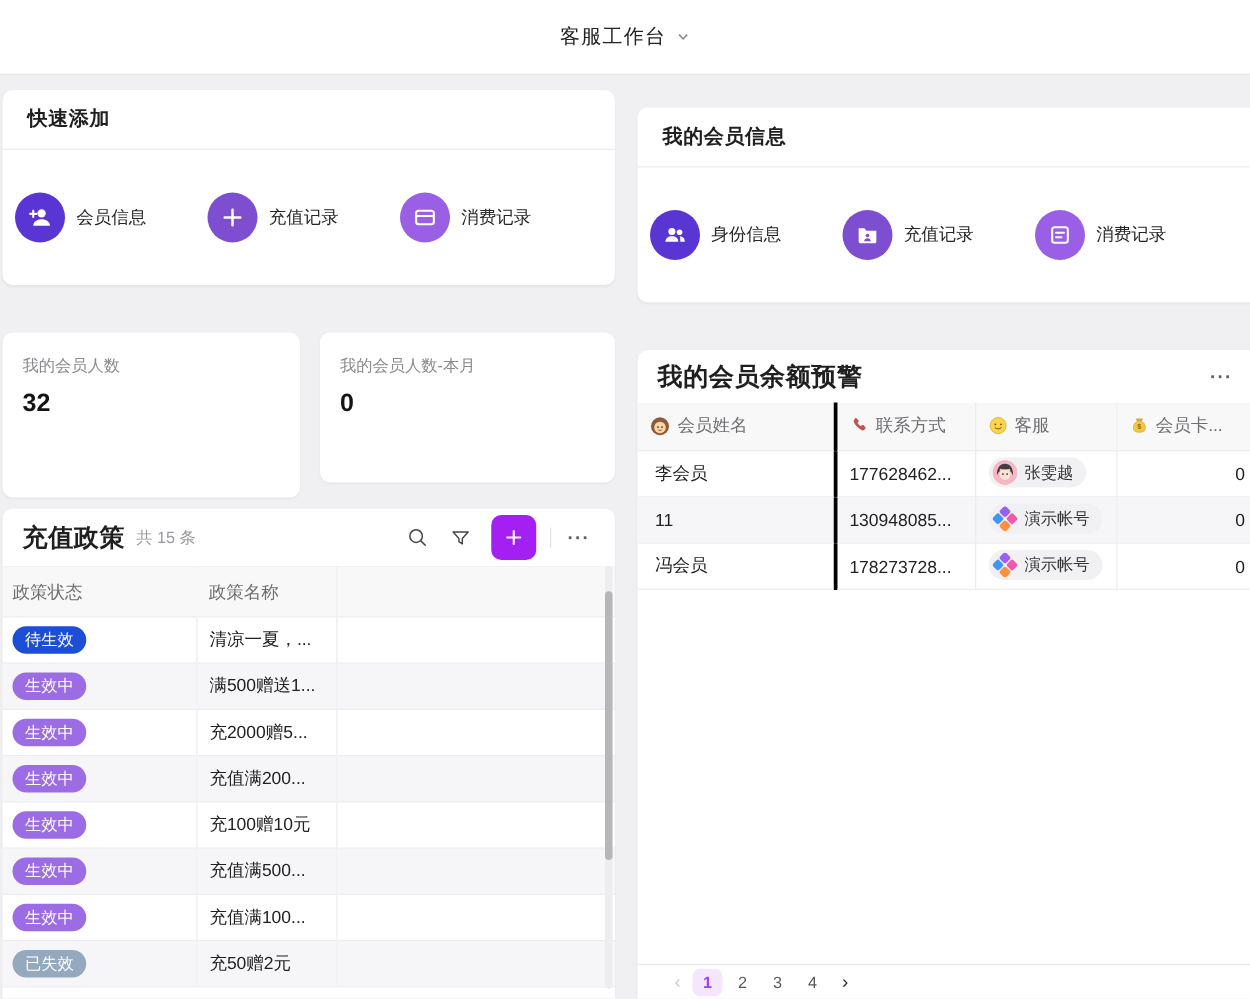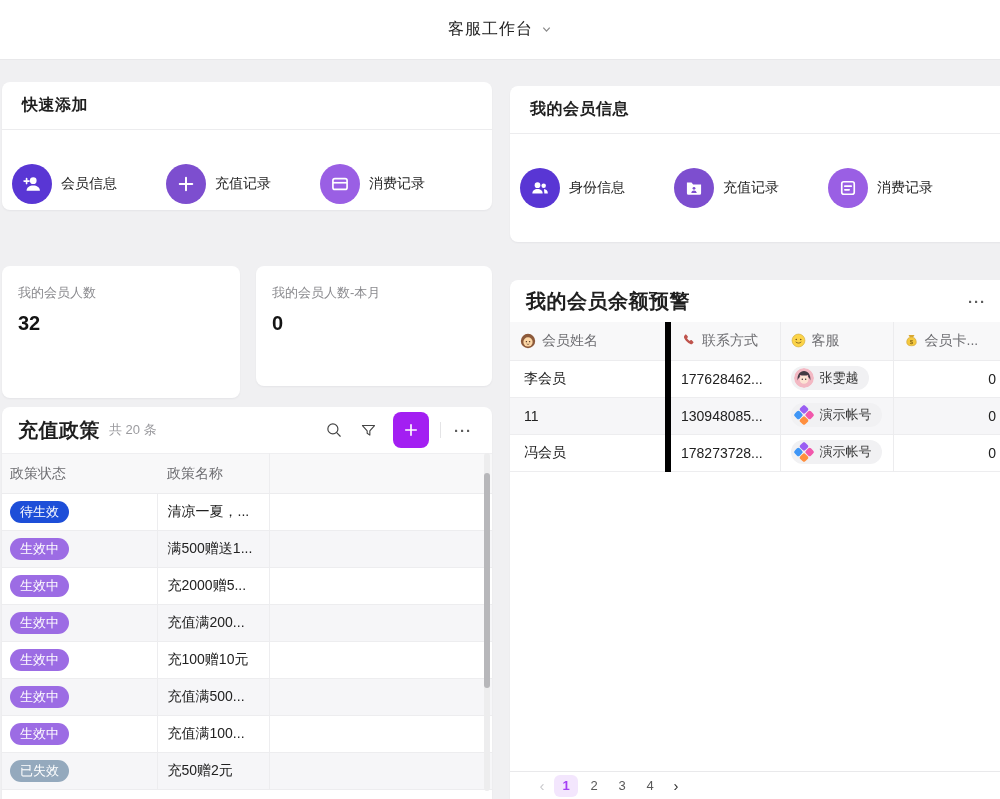--- a/index.html
+++ b/index.html
@@ -8,21 +8,21 @@
   .wrap { position:absolute; inset:0; width:1000px; height:799px; overflow:hidden; }
 
   
   .topbar { position:absolute; left:0; top:0; width:1000px; height:60px; background:#fff;
             border-bottom:1px solid #e8e8ea; display:flex; align-items:center; justify-content:center; gap:8px; }
   .topbar-title { font-size:16px; color:#232323; font-weight:500; letter-spacing:1px; }
   .chev { width:11px; height:11px; }
 
   
   .card { position:absolute; background:#fff; border-radius:8px; box-shadow:0 1px 2px rgba(20,20,40,.05); }
-  .card-quick   { left:2px;  top:82px;  width:490px; height:128px; }
+  .card-quick   { left:2px;  top:72px;  width:490px; height:156px; }
   .card-member  { left:510px; top:86px; width:512px; height:156px; }
   .card-stat1   { left:2px;  top:266px; width:238px; height:132px; }
   .card-stat2   { left:256px; top:266px; width:236px; height:120px; }
   .card-policy  { left:2px;  top:407px; width:490px; height:392px; border-radius:8px 8px 0 0; overflow:hidden; }
   .card-balance { left:510px; top:280px; width:512px; height:519px; border-radius:8px 0 0 0; overflow:hidden; }
 
   .panel-title-row { height:48px; display:flex; align-items:center; padding:0 20px;
                      border-bottom:1px solid #ececee; }
   .panel-title { font-size:16px; font-weight:600; color:#1f1f1f; letter-spacing:.5px; }
 
@@ -65,21 +65,21 @@
   .badge[data-variant="active"]  { background:#9c6ce4; }
   .badge[data-variant="expired"] { background:#94a9bd; }
 
   .vscroll-track { position:absolute; right:2px; top:46px; bottom:8px; width:6px; background:#ededee; border-radius:3px; }
   .vscroll-thumb { position:absolute; right:0; top:20px; width:6px; height:215px; background:#b7b7ba; border-radius:3px; }
 
   
   .bal-title-row { height:42px; display:flex; align-items:center; padding:0 30px 0 16px; }
   .bal-head th { height:38px; background:#f8f8f9; border-bottom:1px solid #ececee; font-size:14px; color:#6e6e72; }
   .bal-head th .hd { display:flex; align-items:center; gap:6px; }
-  .b-col1 { width:158px; padding-left:10px; border-right:6px solid #000000; }
+  .b-col1 { width:158px; padding-left:10px; border-right:3px solid #000000; }
   .b-col2 { width:112px; padding-left:10px; border-right:1px solid #ececee; }
   .b-col3 { width:113px; padding-left:10px; border-right:1px solid #ececee; }
   .b-col4 { padding-left:10px; }
   .bal-body tr { border-bottom:1px solid #ededef; }
   .bal-body tr:nth-child(even) td { background:#f6f6f8; }
   .bal-body td { font-size:14px; color:#212121; }
   .bal-body .b-col1 { padding-left:14px; }
   .bal-body .b-col4 { text-align:right; padding-right:26px; }
   .agent-pill { display:inline-flex; align-items:center; gap:6px; background:#f1f1f3; border-radius:13px;
                 padding:2px 10px 2px 3px; font-size:13px; color:#333; }
@@ -189,21 +189,21 @@
   <div class="card card-stat2">
     <div class="stat-pad">
       <div class="stat-label">我的会员人数-本月</div>
       <div class="stat-value">0</div>
     </div>
   </div>
 
   <div class="card card-policy">
     <div class="tbl-title-row">
       <span class="tbl-title">充值政策</span>
-      <span class="tbl-count">共 20 条</span>
+      <span class="tbl-count">共 15 条</span>
       <span class="tbl-tools">
         <span class="tool-ic">
           <svg width="18" height="18" viewBox="0 0 24 24">
               <circle cx="10.5" cy="10.5" r="6.7" fill="none" stroke="#454545" stroke-width="1.6"></circle>
           <line x1="15.6" y1="15.6" x2="20.3" y2="20.3" stroke="#454545" stroke-width="1.6" stroke-linecap="round"></line>
             </svg>
         </span>
         <span class="tool-ic">
           <svg width="17" height="17" viewBox="0 0 24 24">
               <path d="M3.5 5h17l-6.6 7.4v6.1l-3.8-2.5v-3.6z" fill="none" stroke="#454545" stroke-width="1.6" stroke-linejoin="round"></path>

